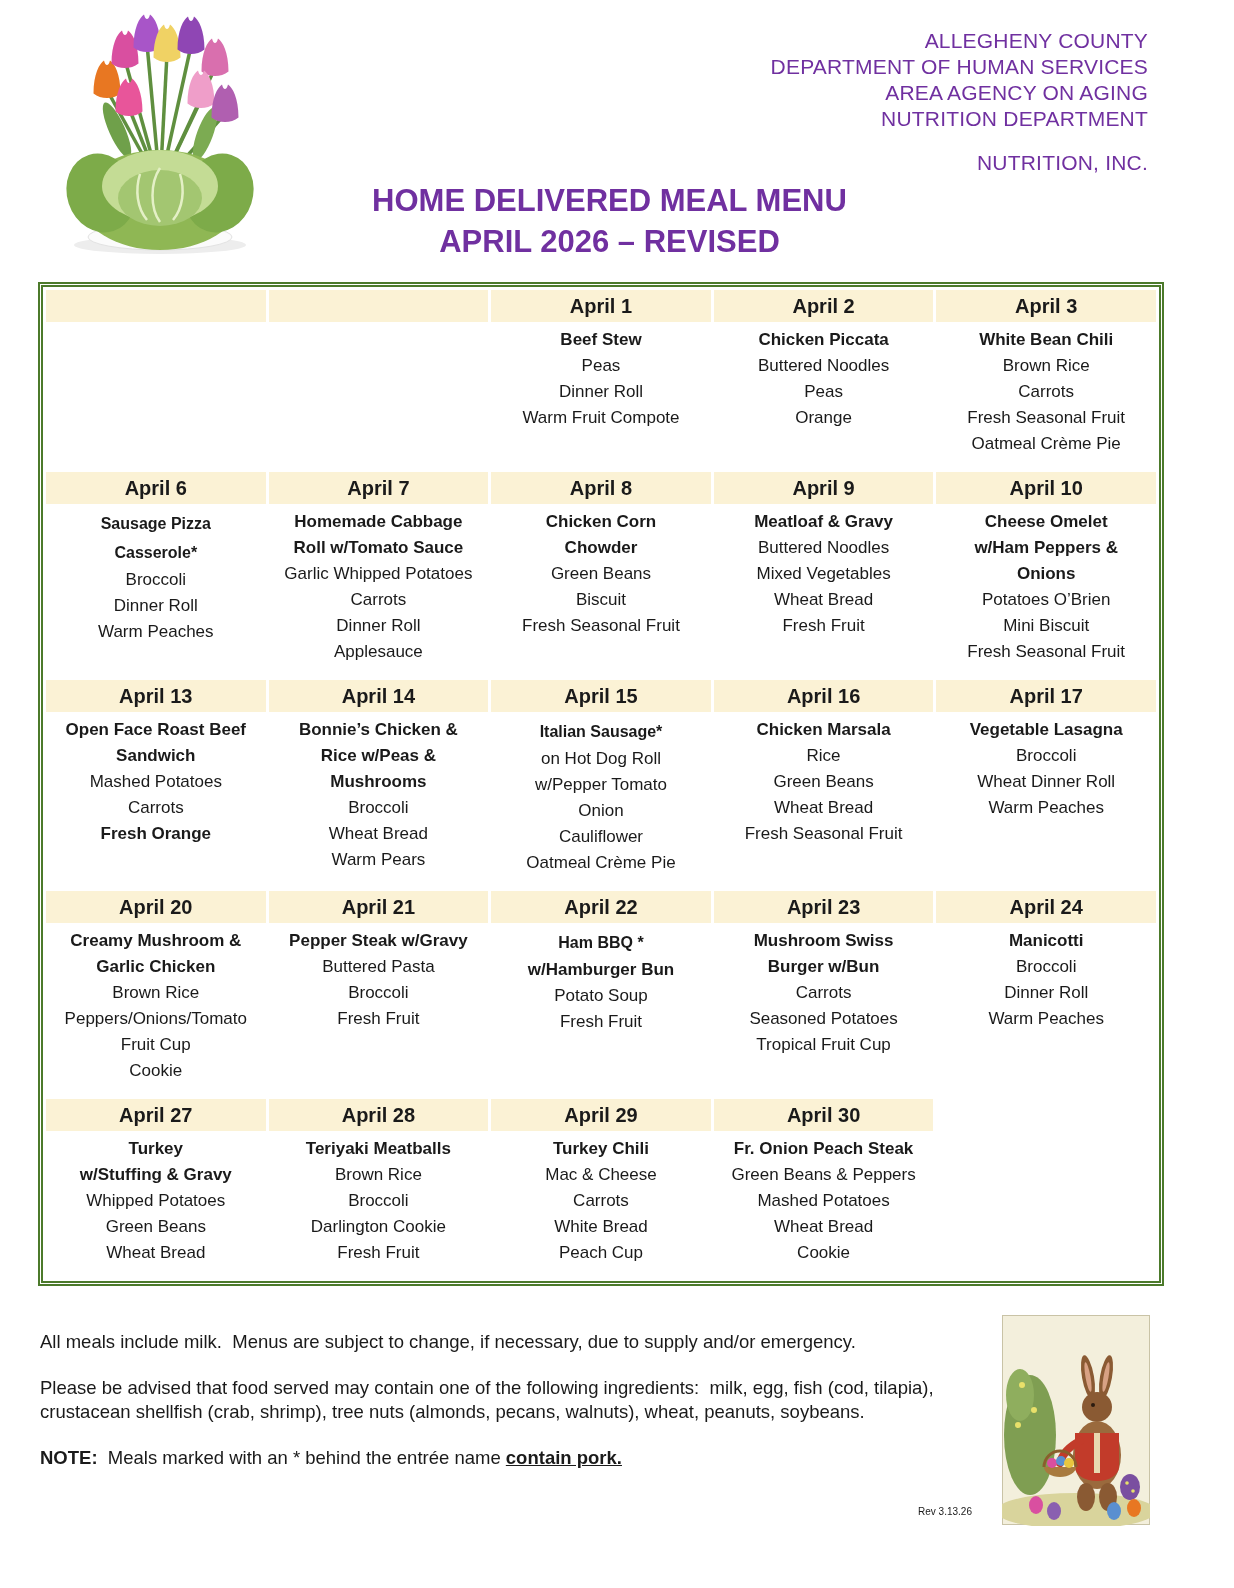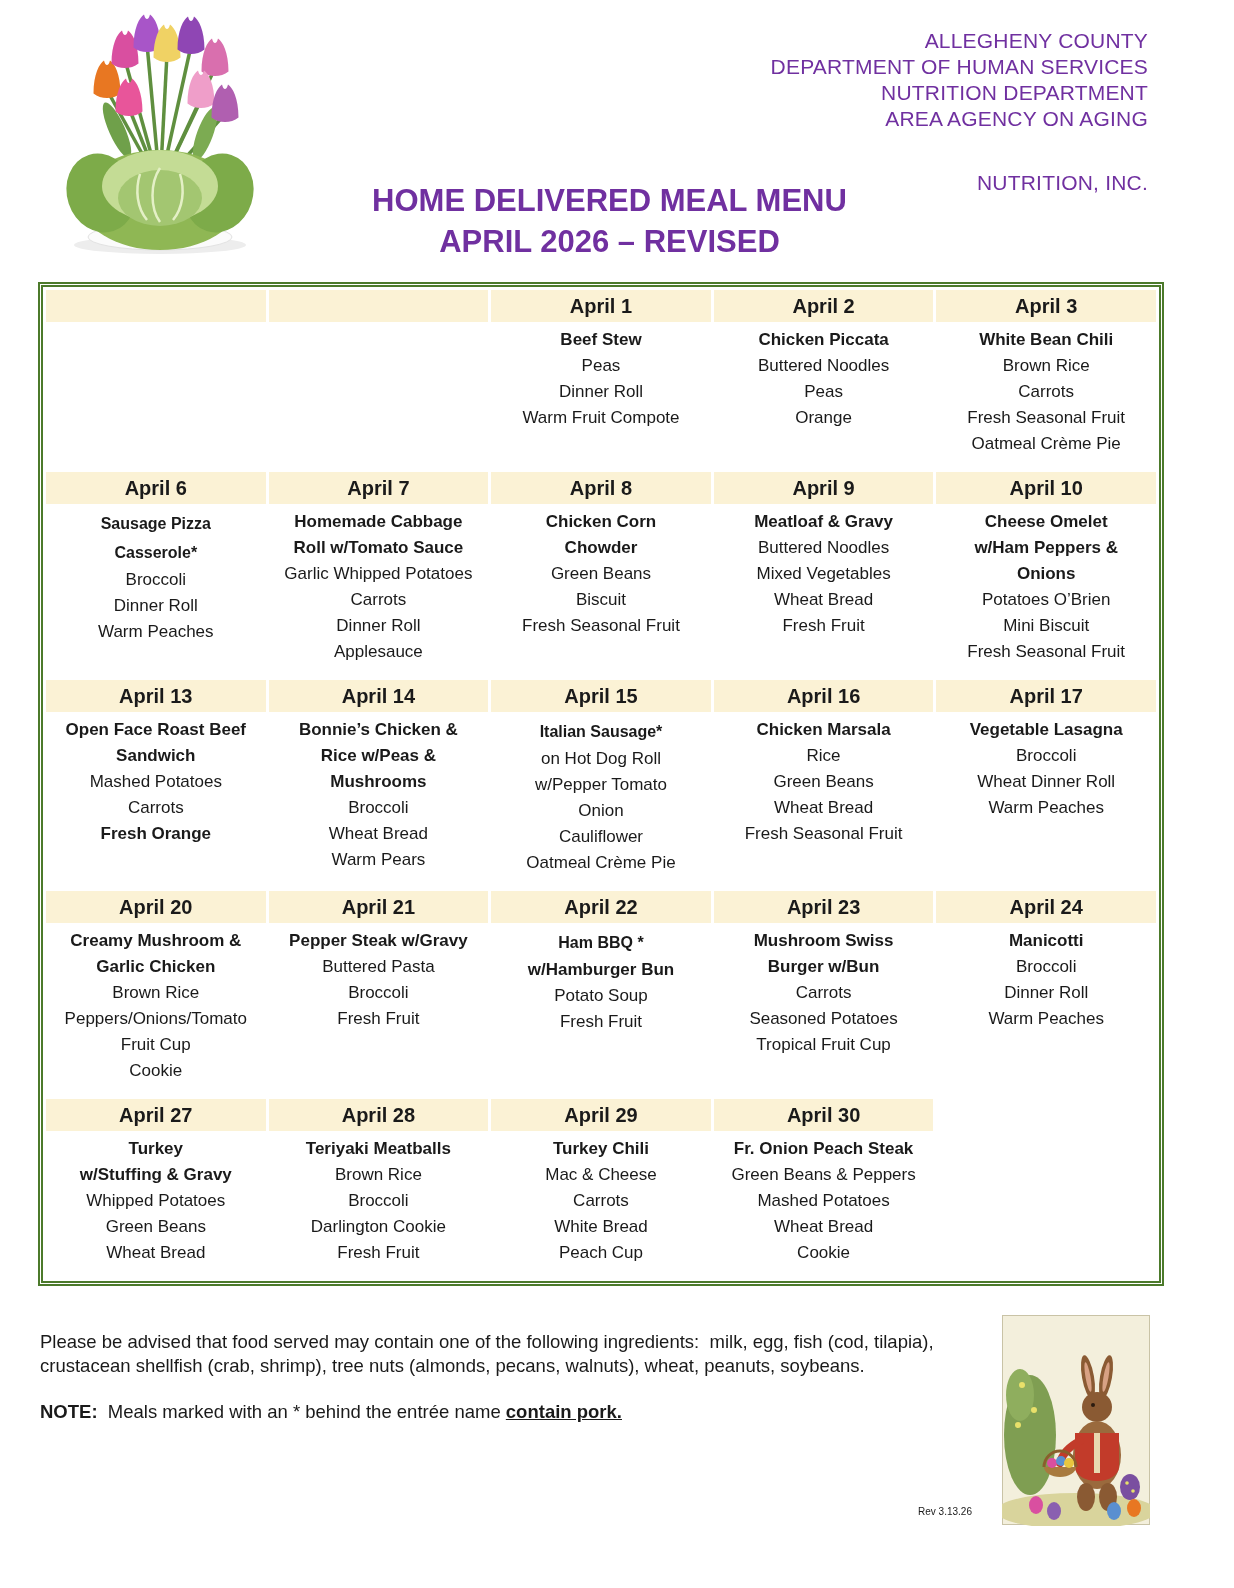--- a/index.html
+++ b/index.html
@@ -11,21 +11,21 @@
   }
   .page { position:relative; width:1202px; min-height:1588px; background:#fff; }
 
   
   .top { position:relative; height:272px; }
   .tulip { position:absolute; left:55px; top:8px; width:210px; height:248px; }
   .org {
     position:absolute; right:54px; top:28px; text-align:right;
     color:var(--purple); font-size:21px; line-height:26px; letter-spacing:.2px;
   }
-  .org-sub { margin-top:38px; }
+  .org-sub { margin-top:18px; }
   .title {
     position:absolute; left:17px; right:0; top:180px; text-align:center;
     color:var(--purple); font-weight:bold; font-size:31px; line-height:41px;
   }
 
   
   .table-frame { margin:10px 38px 4px 38px; border:5px double var(--green); background:#fff; }
   table.menu { width:100%; border-collapse:separate; border-spacing:3px; }
   table.menu td { width:20%; vertical-align:top; text-align:center; }
   td.date-cell { font-weight:bold; font-size:20px; padding:3px 2px; line-height:26px; }
@@ -83,22 +83,22 @@
       <ellipse cx="46" cy="185" rx="34" ry="40" fill="#7dab49" transform="rotate(-18 46 185)"></ellipse>
       <ellipse cx="164" cy="185" rx="34" ry="40" fill="#7dab49" transform="rotate(18 164 185)"></ellipse>
       <ellipse cx="105" cy="178" rx="58" ry="36" fill="#c4dc95"></ellipse>
       <ellipse cx="105" cy="190" rx="42" ry="28" fill="#a3c671"></ellipse>
       <path d="M105,160 C95,175 95,200 105,214 M85,166 C80,182 82,200 92,212 M125,166 C130,182 128,200 118,212" stroke="#e4f0c6" stroke-width="2.5" fill="none"></path>
     </svg>
 
     <div class="org">
       <div>ALLEGHENY COUNTY</div>
       <div>DEPARTMENT OF HUMAN SERVICES</div>
+      <div>AREA AGENCY ON AGING</div>
       <div>NUTRITION DEPARTMENT</div>
-      <div>AREA AGENCY ON AGING</div>
       <div class="org-sub">NUTRITION, INC.</div>
     </div>
 
     <div class="title">
       <div>HOME DELIVERED MEAL MENU</div>
       <div>APRIL 2026 – REVISED</div>
     </div>
   </div>
 
   <div class="table-frame">
@@ -310,20 +310,21 @@
               <div class="line">Wheat Bread</div>
               <div class="line">Cookie</div>
             </td>
             <td class="menu-cell"></td>
           </tr>
         </tbody>
     </table>
   </div>
 
   <div class="footer">
+    <p>All meals include milk.  Menus are subject to change, if necessary, due to supply and/or emergency.</p>
     <p>Please be advised that food served may contain one of the following ingredients:  milk, egg, fish (cod, tilapia), crustacean shellfish (crab, shrimp), tree nuts (almonds, pecans, walnuts), wheat, peanuts, soybeans.</p>
     <p class="note"><span class="lbl">NOTE:</span><span>  Meals marked with an * behind the entrée name </span><span class="emph">contain pork.</span></p>
     <div class="rev">Rev 3.13.26</div>
 
     <svg class="bunny" viewBox="0 0 148 210" aria-hidden="true">
       <rect x="0.5" y="0.5" width="147" height="209" fill="#f3efdc" stroke="#c9c3a6"></rect>
       <ellipse cx="74" cy="196" rx="80" ry="18" fill="#d9d49c"></ellipse>
       <ellipse cx="28" cy="120" rx="26" ry="60" fill="#7f9e52"></ellipse>
       <ellipse cx="18" cy="80" rx="14" ry="26" fill="#8fae5e"></ellipse>
       <circle cx="20" cy="70" r="3" fill="#e8e06a"></circle>

